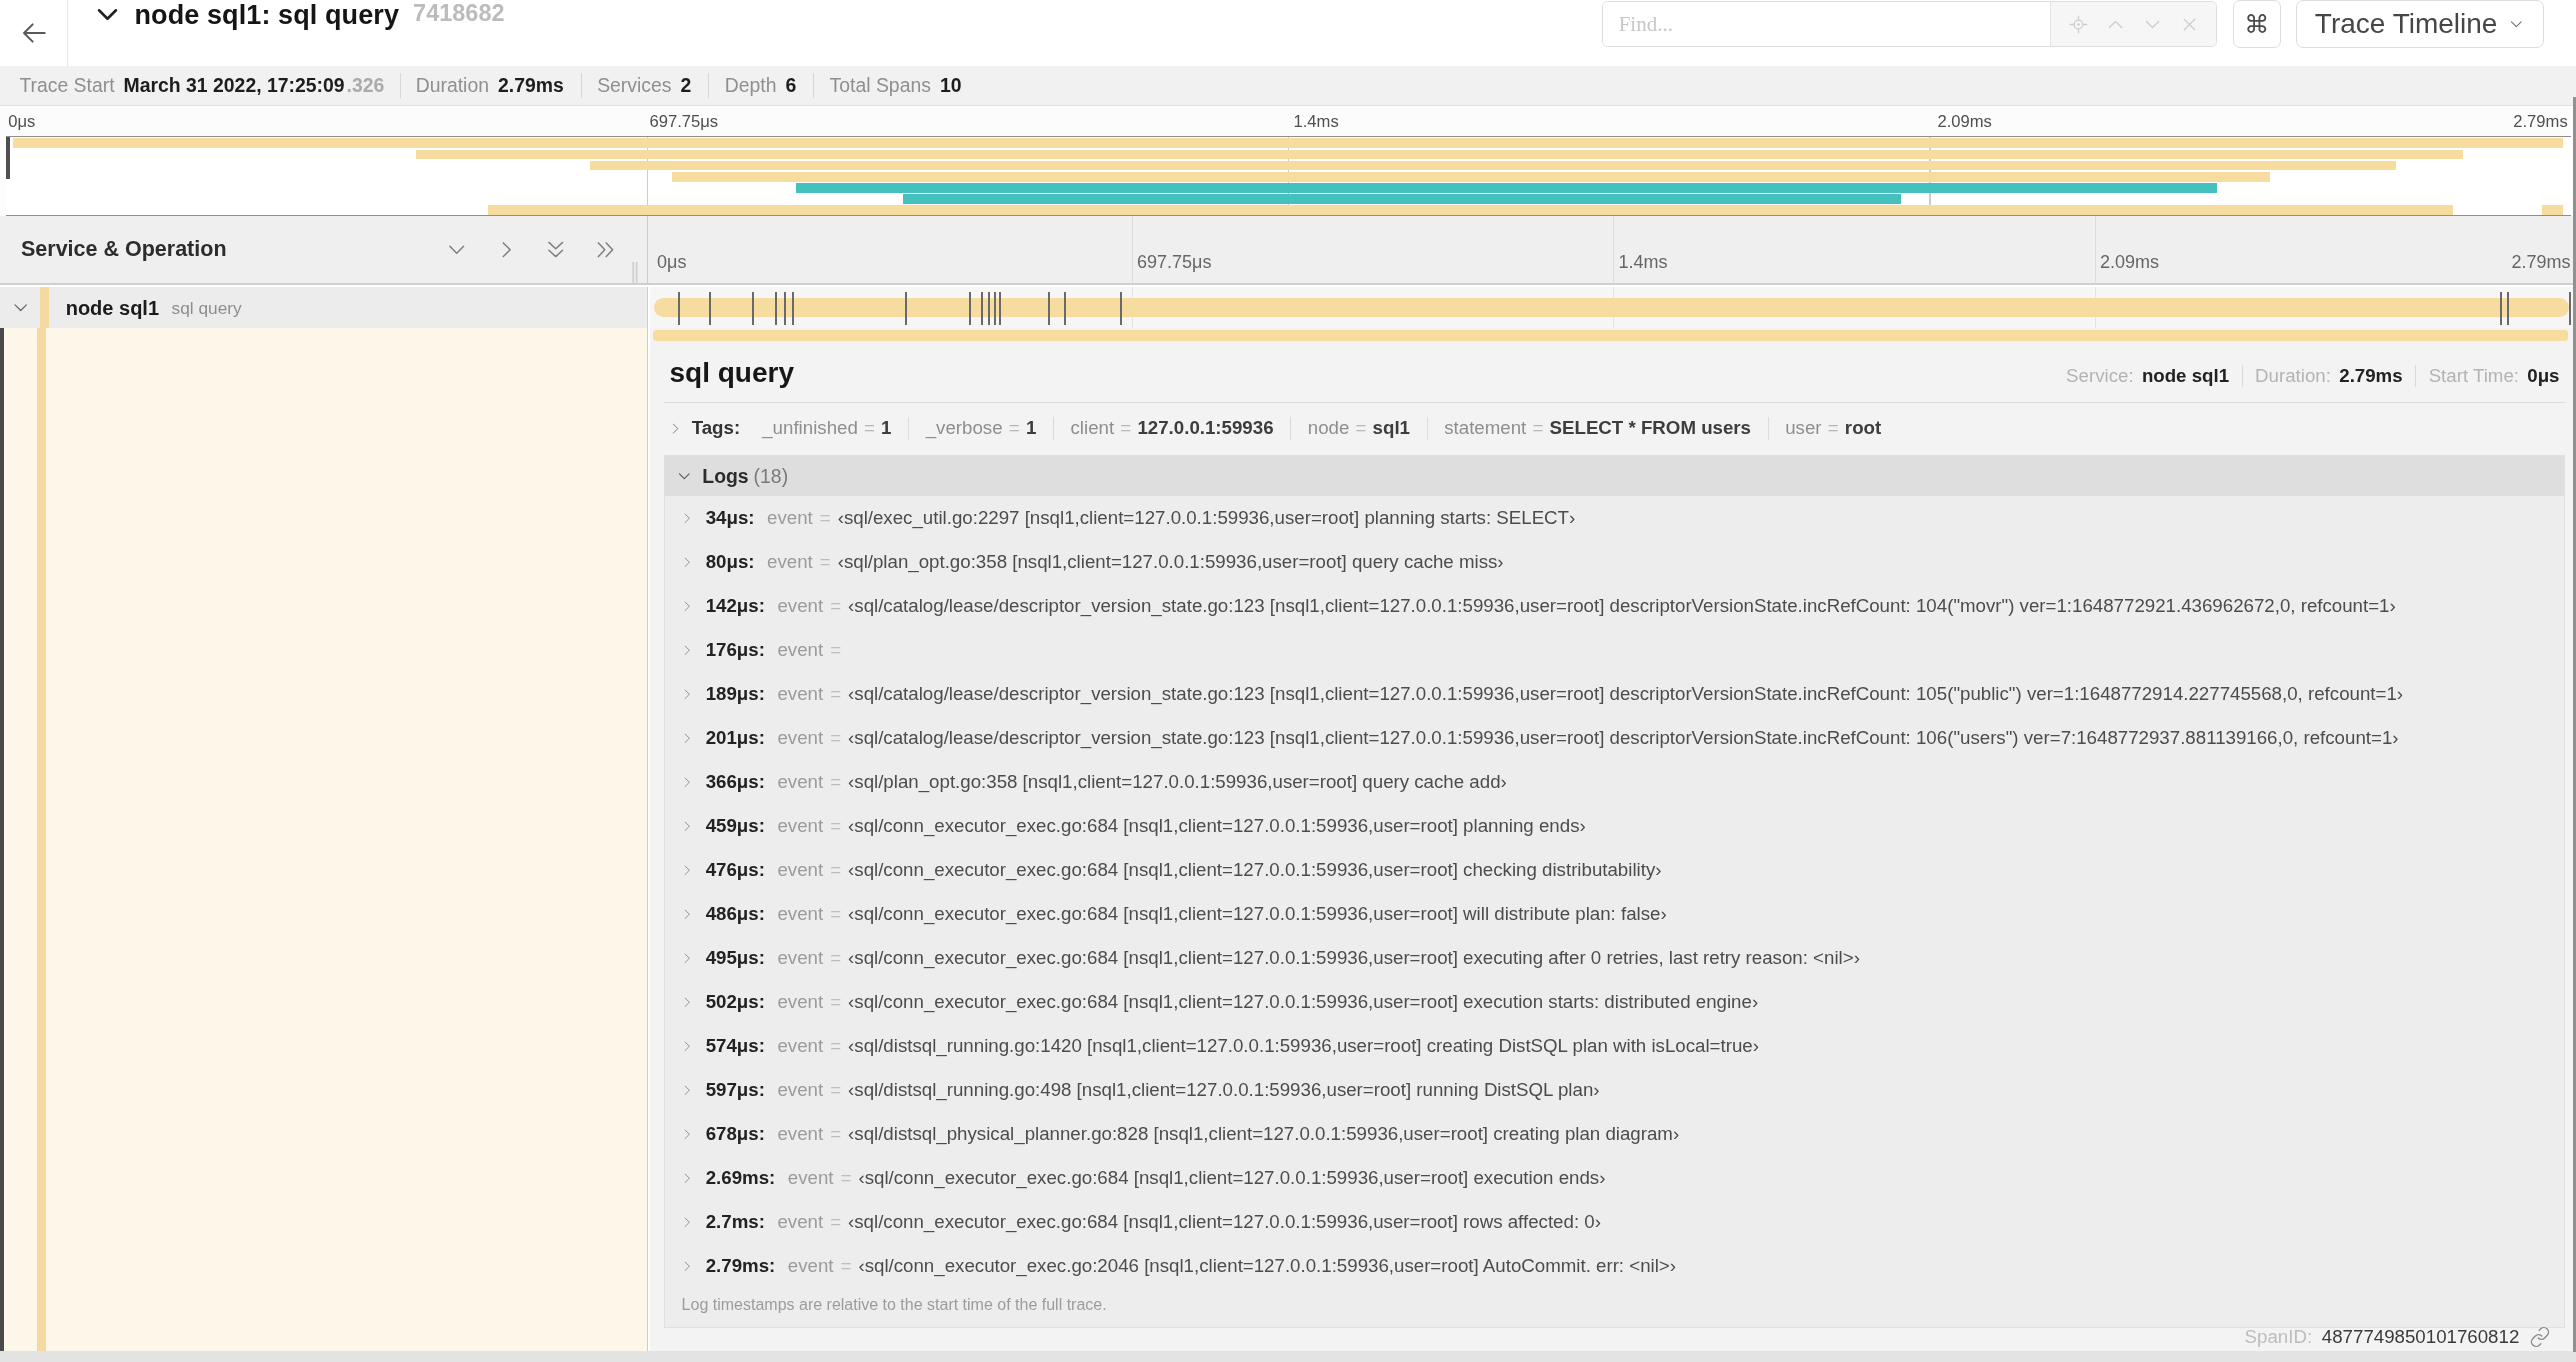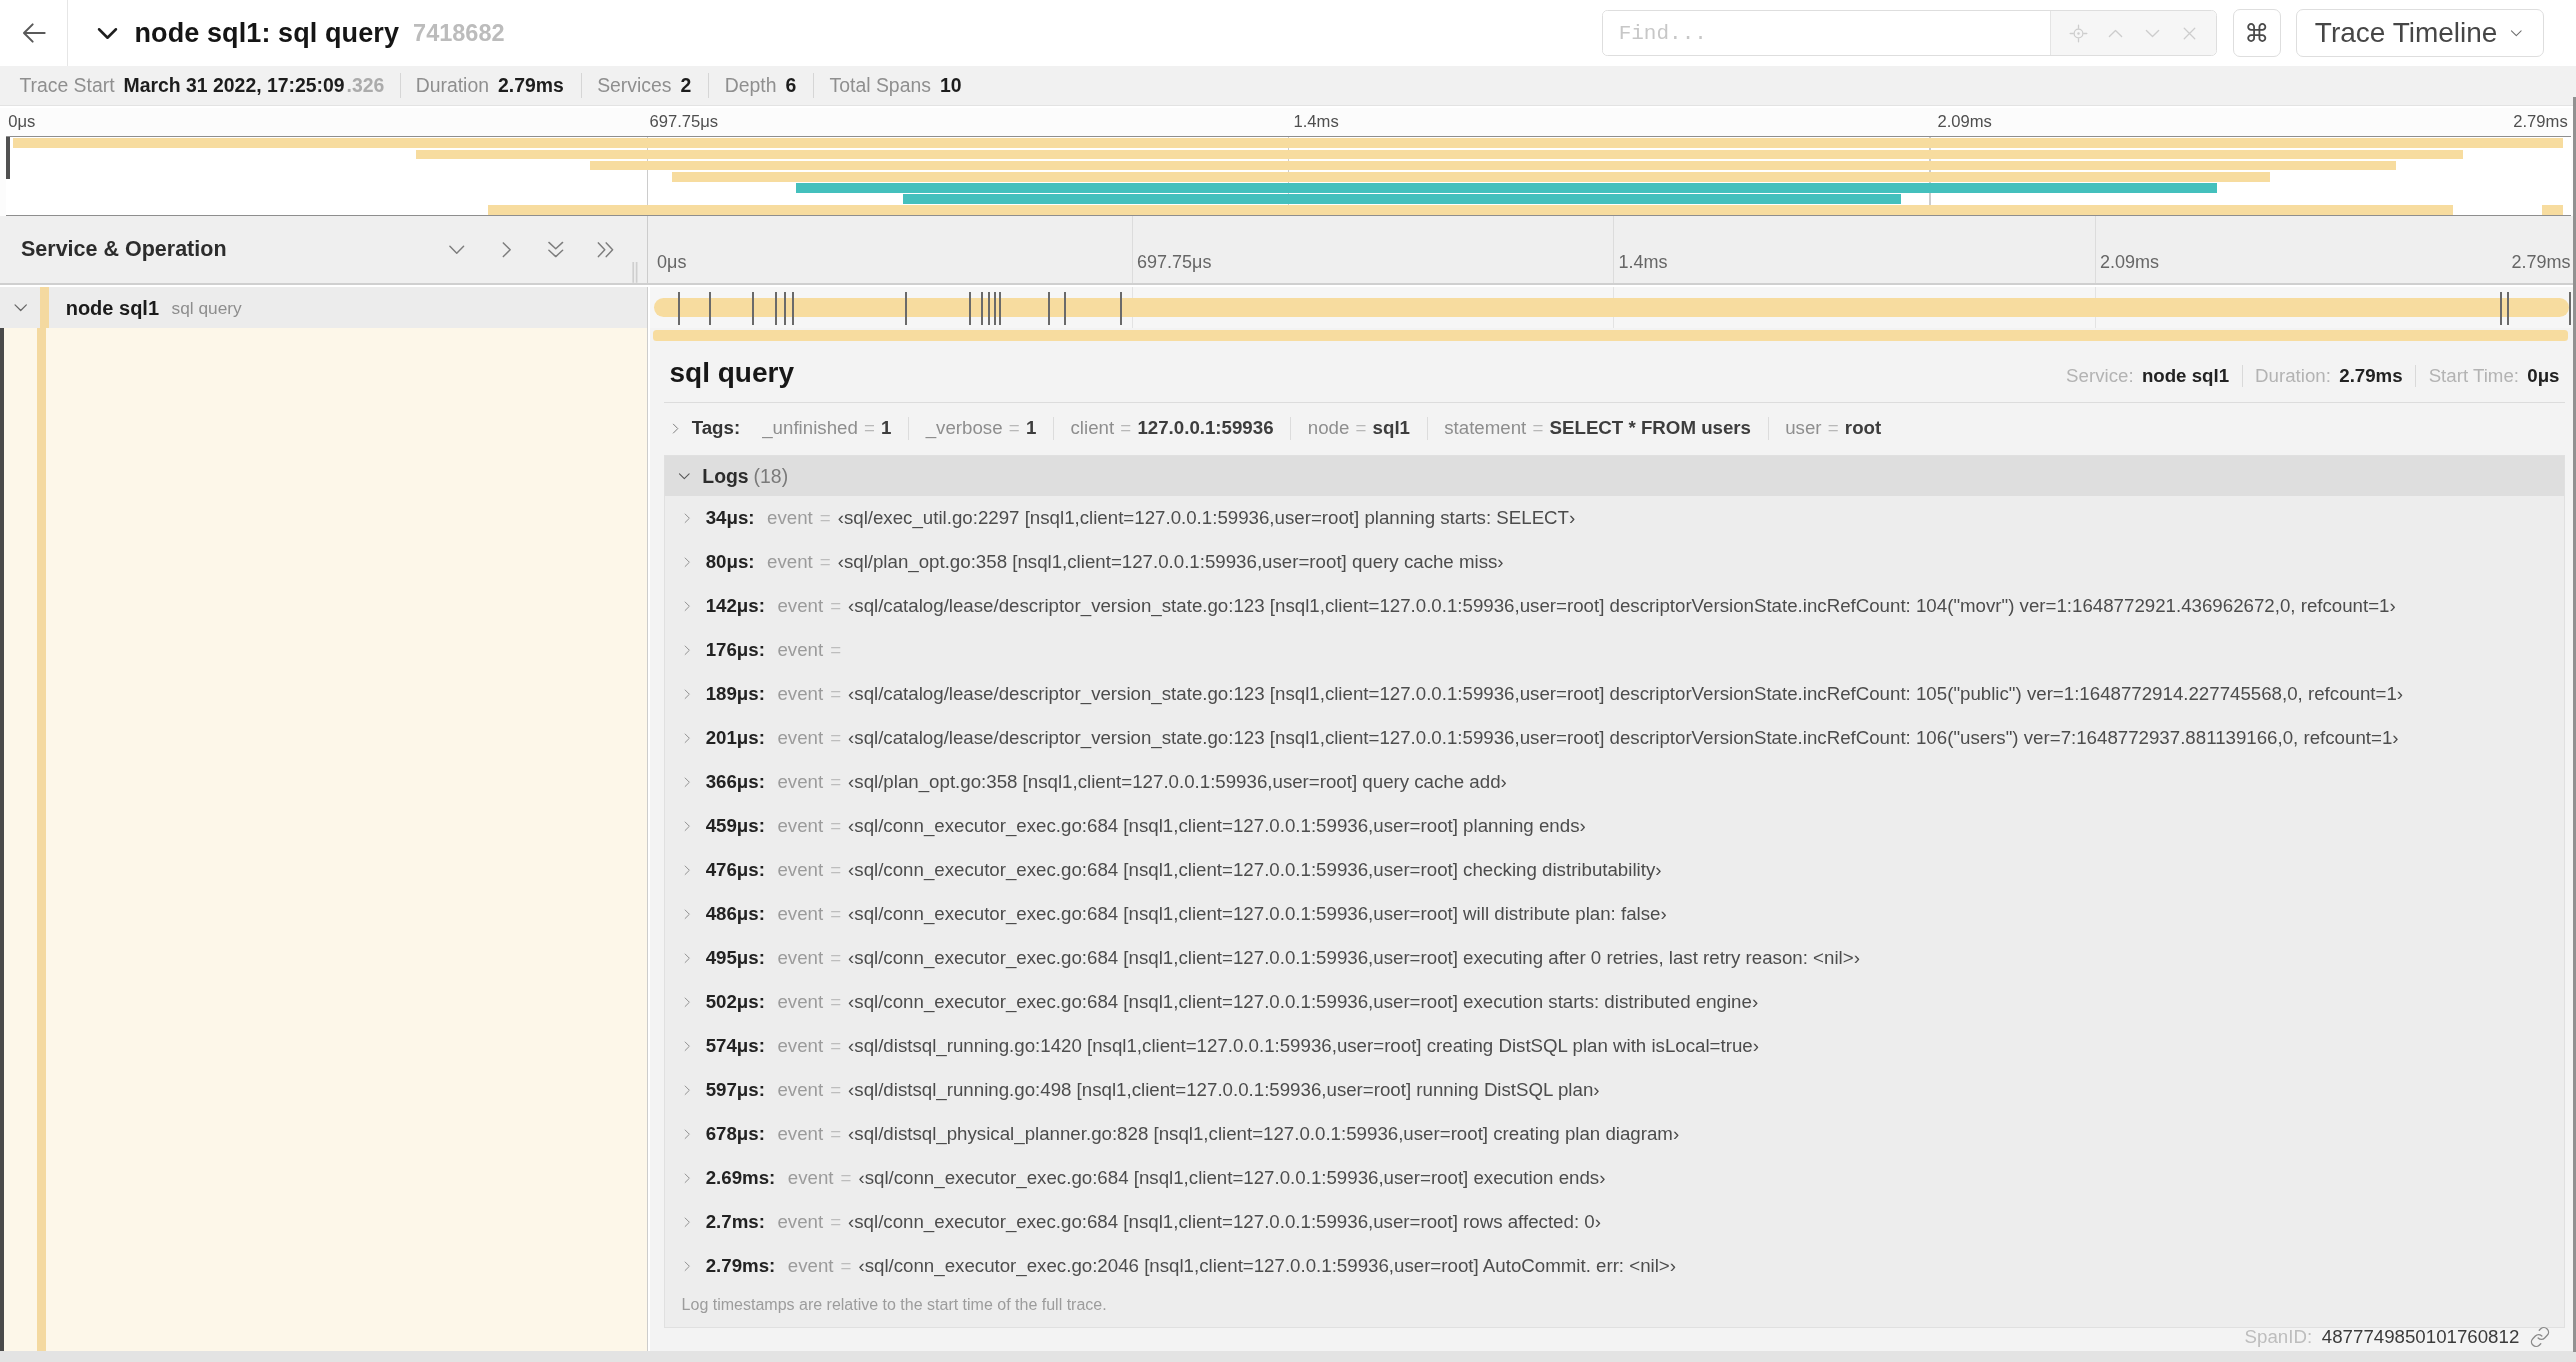--- a/index.html
+++ b/index.html
@@ -2,30 +2,30 @@
 <html style="font-size:11px"><head>
 <meta charset="utf-8">
 <style>
   * { margin:0; padding:0; box-sizing:border-box; }
   html,body { width:2576px; height:1363px; overflow:hidden; background:#fff;
     font-family:"Liberation Sans","DejaVu Sans",sans-serif; color:#222; }
 
   .ic { fill:none; stroke:currentColor; stroke-width:1.5px; stroke-linecap:round; stroke-linejoin:round; }
 
   
-  .topbar { position:absolute; top:0; left:0; width:100%; height:66px; background:#fff; display:flex; align-items:center; }
+  .topbar { position:absolute; top:0; left:0; width:100%; height:66px; background:#fff; display:flex; align-items:flex-start; }
   .back-btn { width:68px; height:100%; border-right:1.4px solid #e6e6e6; display:flex; align-items:center; justify-content:center; color:#595959; cursor:pointer; }
   .back-btn svg { width:32px; height:32px; }
   .title-chevron { margin-left:25px; color:#1f1f1f; display:flex; }
   .title-chevron svg { width:29px; height:29px; stroke-width:2.1px; }
   .page-title { margin-left:12.5px; font-size:27px; font-weight:700; color:#151515; letter-spacing:0.1px; }
   .trace-id { margin-left:14px; font-size:23.5px; font-weight:600; color:#bcbcbc; }
   .top-right { margin-left:auto; margin-right:32px; display:flex; align-items:center; gap:15.2px; }
   .find-widget { display:flex; width:615px; height:46px; border:1.4px solid #dedede; border-radius:5.5px; overflow:hidden; background:#fff; }
-  .find-input { flex:1; border:none; outline:none; padding:0 15.2px; font-size:21px; color:#444; font-family:Liberation Mono, monospace; }
+  .find-input { flex:1; border:none; outline:none; padding:0 15.2px; font-size:21px; color:#444; font-family:Liberation Serif, serif; }
   .find-input::placeholder { color:#c7c7c7; }
   .find-icons { width:166px; background:#f6f6f6; border-left:1.4px solid #e4e4e4; display:flex; align-items:center; justify-content:space-evenly; color:#cdcdcd; }
   .find-icons .fi { display:flex; cursor:pointer; }
   .find-icons svg { width:21px; height:21px; }
   .sq-btn { width:48px; height:48px; border:1.4px solid #dedede; border-radius:7px; background:#fff; display:flex; align-items:center; justify-content:center; font-size:25px; color:#4a4a4a; cursor:pointer; }
   .view-btn { height:48px; border:1.4px solid #dedede; border-radius:7px; background:#fff; display:flex; align-items:center; gap:11px; padding:0 18px; font-size:28px; color:#464646; cursor:pointer; }
   .view-btn svg { width:16.6px; height:16.6px; color:#6e6e6e; }
 
   
   .summary { position:absolute; top:66px; left:0; width:100%; height:40px; background:#f1f1f1; border-bottom:1.4px solid #e3e3e3; display:flex; align-items:center; padding-left:19.4px; font-size:19.4px; }

